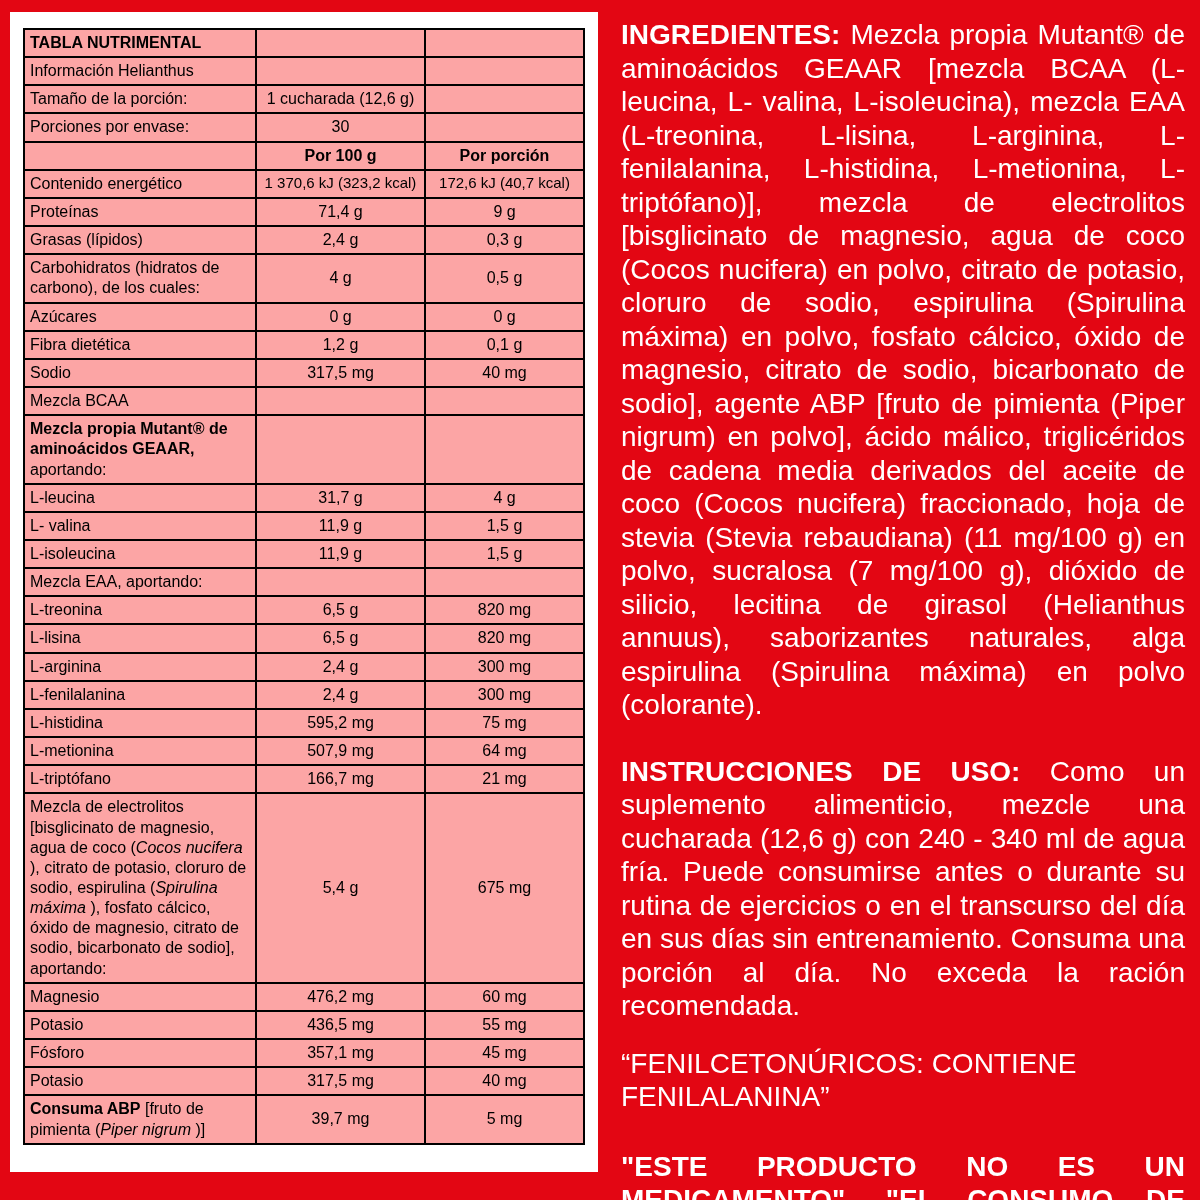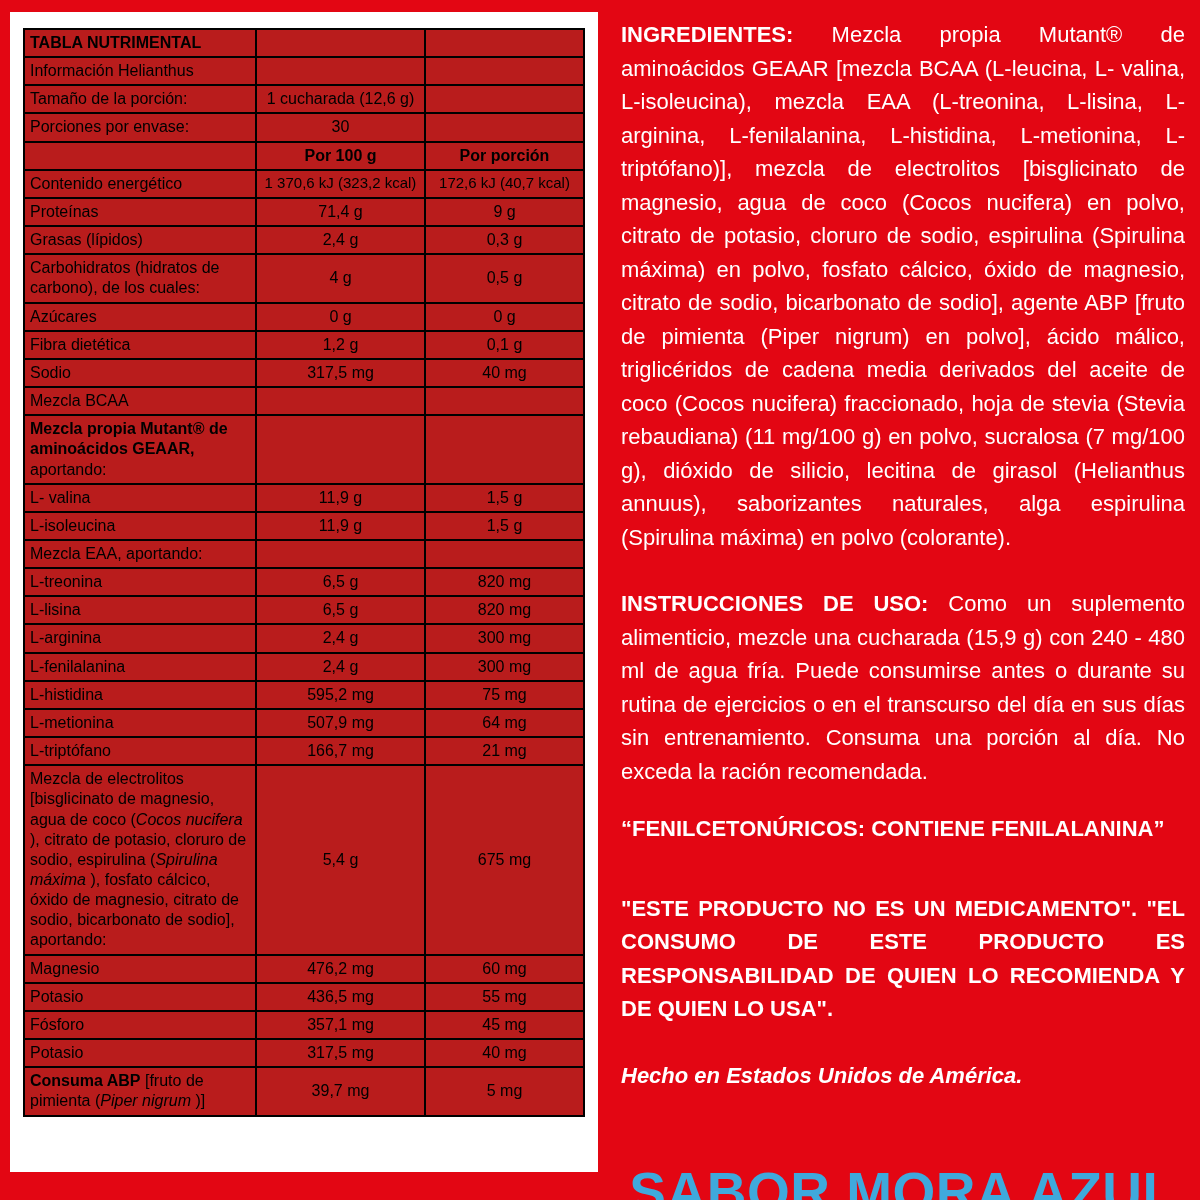--- a/index.html
+++ b/index.html
@@ -7,21 +7,21 @@
     width:1200px;height:1200px;position:relative;overflow:hidden;
     background:#e30613;
     font-family:"Liberation Sans", sans-serif;
   }
   .panel{
     position:absolute;left:10px;top:12px;width:588px;height:1160px;
     background:#ffffff;
   }
   table.nutri{
     position:absolute;left:13px;top:16px;width:560px;
-    border-collapse:collapse;table-layout:fixed;background:#b91c1c;color:#000;
+    border-collapse:collapse;table-layout:fixed;background:#fca5a5;color:#000;
   }
   table.nutri col.c1{width:232px;}
   table.nutri col.c2{width:169px;}
   table.nutri col.c3{width:159px;}
   table.nutri td{
     border:2px solid #000;
     padding:3px 5px;
     font-size:16px;line-height:1.26;
     vertical-align:middle;
     overflow:hidden;
@@ -37,27 +37,27 @@
   .it{font-style:italic;}
   .blk{display:block;}
   td.longcell{padding:2px 5px;line-height:1.3;font-size:15.5px;}
 
   .rightcol{
     position:absolute;left:621px;top:18px;width:564px;
     color:#ffffff;
   }
   .rightcol p{
     margin:0 0 33px 0;
-    font-size:22px;line-height:33.5px;
+    font-size:28px;line-height:33.5px;
     text-align:justify;
   }
   .rightcol p.tight{margin-bottom:24px;}
   .rightcol .lead{font-weight:bold;}
   p.warn{font-weight:bold;}
-  p.fenil{margin-bottom:46px;font-weight:bold;text-align:left;}
+  p.fenil{margin-bottom:36px;font-weight:normal;text-align:left;}
   p.hecho{font-weight:bold;text-align:left;margin-bottom:16px;font-style:italic;}
   p.sabor{
     margin:70px 0 0 0;
     color:#3fa9dc;
     font-size:55px;line-height:60px;font-weight:bold;
     text-align:center;letter-spacing:0.5px;
   }
 </style>
 </head>
 <body>
@@ -137,20 +137,25 @@
     </tr>
     <tr>
       <td class="lbl">
         <span class="b">Mezcla propia Mutant® de aminoácidos GEAAR,</span>
         <span class="blk">aportando:</span>
       </td>
       <td class="val"></td>
       <td class="val"></td>
     </tr>
     <tr>
+      <td class="lbl ind2">L-leucina</td>
+      <td class="val">31,7 g</td>
+      <td class="val">4 g</td>
+    </tr>
+    <tr>
       <td class="lbl ind2">L- valina</td>
       <td class="val">11,9 g</td>
       <td class="val">1,5 g</td>
     </tr>
     <tr>
       <td class="lbl ind2">L-isoleucina</td>
       <td class="val">11,9 g</td>
       <td class="val">1,5 g</td>
     </tr>
     <tr>
@@ -227,21 +232,21 @@
       <td class="val">39,7 mg</td>
       <td class="val">5 mg</td>
     </tr>
   </tbody>
     </table>
 </div>
 
 <div class="rightcol">
   <p><span class="lead">INGREDIENTES:</span><span> Mezcla propia Mutant® de aminoácidos GEAAR [mezcla BCAA (L-leucina, L- valina, L-isoleucina), mezcla EAA (L-treonina, L-lisina, L-arginina, L-fenilalanina, L-histidina, L-metionina, L-triptófano)], mezcla de electrolitos [bisglicinato de magnesio, agua de coco (Cocos nucifera) en polvo, citrato de potasio, cloruro de sodio, espirulina (Spirulina máxima) en polvo, fosfato cálcico, óxido de magnesio, citrato de sodio, bicarbonato de sodio], agente ABP [fruto de pimienta (Piper nigrum) en polvo], ácido málico, triglicéridos de cadena media derivados del aceite de coco (Cocos nucifera) fraccionado, hoja de stevia (Stevia rebaudiana) (11 mg/100 g) en polvo, sucralosa (7 mg/100 g), dióxido de silicio, lecitina de girasol (Helianthus annuus), saborizantes naturales, alga espirulina (Spirulina máxima) en polvo (colorante).</span></p>
 
-  <p class="tight"><span class="lead">INSTRUCCIONES DE USO:</span><span> Como un suplemento alimenticio, mezcle una cucharada (15,9 g) con 240 - 480 ml de agua fría. Puede consumirse antes o durante su rutina de ejercicios o en el transcurso del día en sus días sin entrenamiento. Consuma una porción al día. No exceda la ración recomendada.</span></p>
+  <p class="tight"><span class="lead">INSTRUCCIONES DE USO:</span><span> Como un suplemento alimenticio, mezcle una cucharada (12,6 g) con 240 - 340 ml de agua fría. Puede consumirse antes o durante su rutina de ejercicios o en el transcurso del día en sus días sin entrenamiento. Consuma una porción al día. No exceda la ración recomendada.</span></p>
 
   <p class="fenil">“FENILCETONÚRICOS: CONTIENE FENILALANINA”</p>
 
   <p class="warn">"ESTE PRODUCTO NO ES UN MEDICAMENTO". "EL CONSUMO DE ESTE PRODUCTO ES RESPONSABILIDAD DE QUIEN LO RECOMIENDA Y DE QUIEN LO USA".</p>
 
   <p class="hecho">Hecho en Estados Unidos de América.</p>
 
   <p class="sabor">SABOR MORA AZUL</p>
 </div>
 

